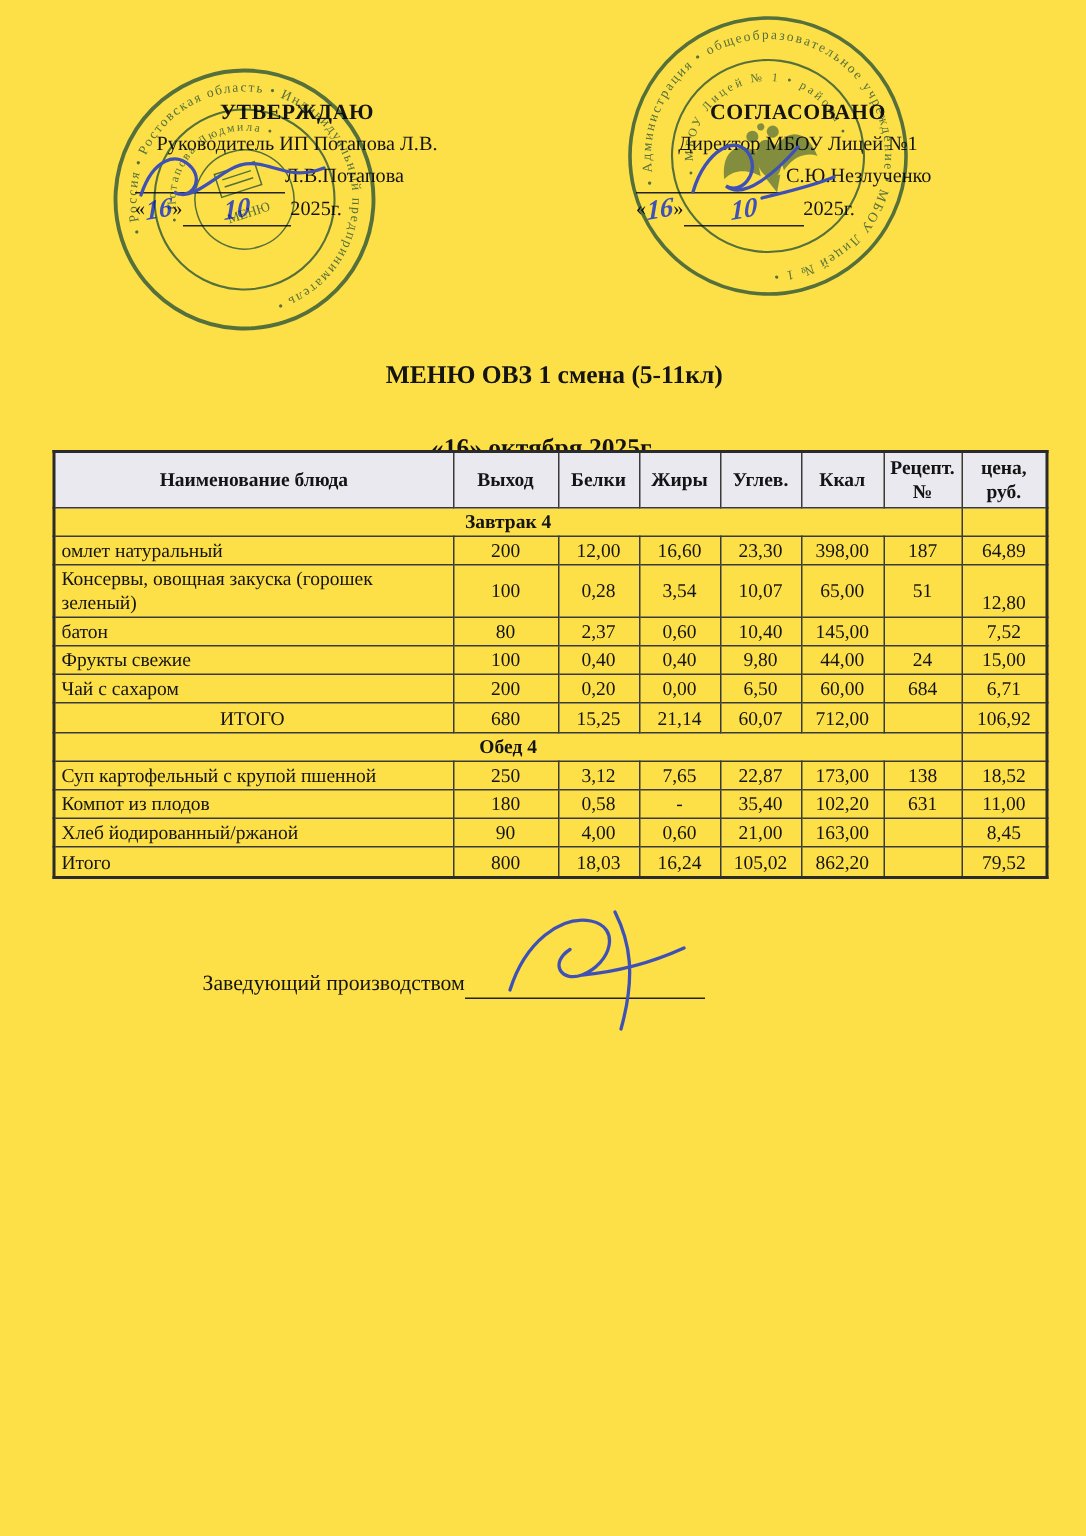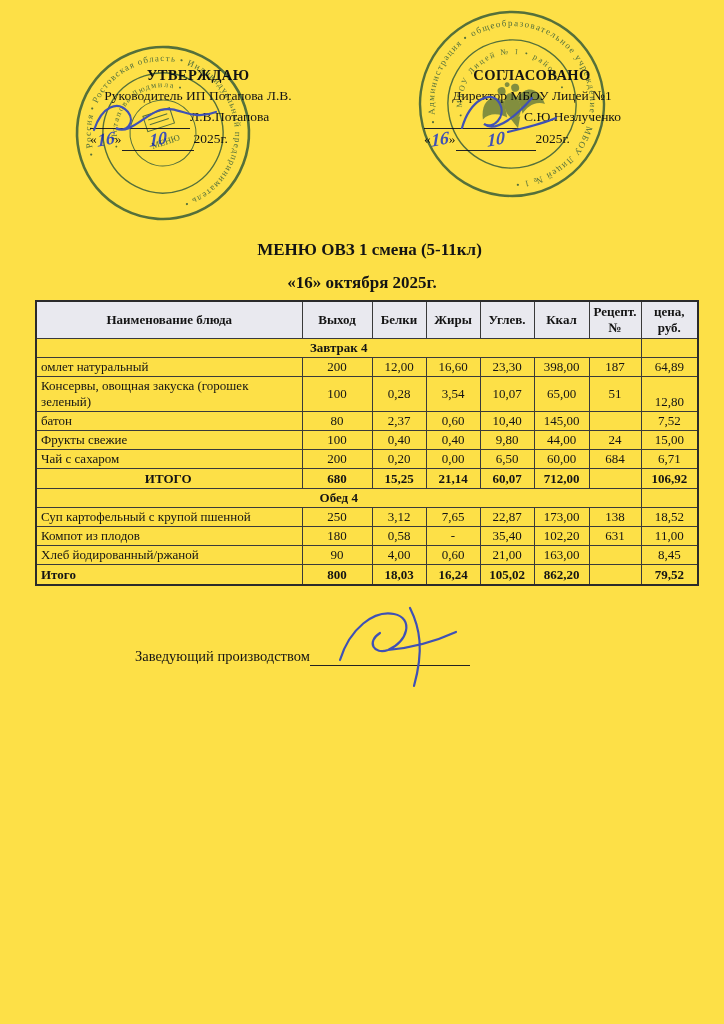--- a/index.html
+++ b/index.html
@@ -21,37 +21,37 @@
   #approval-right { left:412px; }
   
   .stamp { position:absolute; opacity:.82; mix-blend-mode:multiply; z-index:3; pointer-events:none; }
   #stamp-left { left:66px; top:36px; }
   #stamp-right { left:410px; top:2px; }
   
   .signature { position:absolute; z-index:4; pointer-events:none; }
   
   .doc-title { position:absolute; left:0; right:0; top:240px; text-align:center; z-index:1; }
   .doc-title .t1 { font-size:17px; font-weight:bold;margin-left:15px; }
-  .doc-title .t2 { font-size:17px; font-weight:bold; margin-top:13px; }
+  .doc-title .t2 { font-size:17px; font-weight:bold; margin-top:29px; }
   
   .menu-table {
     position:absolute; left:35px; top:300px; width:662px;
     border-collapse:collapse; table-layout:fixed; font-size:13px; z-index:1;
   }
   .menu-table, .menu-table td, .menu-table th { border:1px solid #3a3a3a; }
   .menu-table { border:2px solid #2b2b2b; }
   .menu-table th {
     background:#e9e9ef; font-weight:bold; text-align:center; vertical-align:middle;
     height:34px; padding:1px 2px; font-size:13px;
   }
   .menu-table td { text-align:center; vertical-align:middle; padding:1px 2px; height:16px; }
   .menu-table td.name-cell { text-align:left; padding-left:4px; }
   .menu-table tr.section-row td { font-weight:bold; height:13px; font-size:13px; }
   .menu-table td.price-bottom { vertical-align:bottom; padding-bottom:1px;border-radius:14px; }
-  .menu-table tr.total-row td { font-weight:bold; height:17px;margin-left:36px; }
+  .menu-table tr.total-row td { font-weight:normal; height:17px;margin-left:36px; }
   .menu-table tr.total-row.name-center td.name-cell { text-align:center; padding-left:0; }
   .menu-table tr.total-row.name-left td.name-cell { text-align:left; }
   
   .footer-sign { position:absolute; left:135px; top:648px; font-size:14.5px; z-index:2; white-space:nowrap; }
   .footer-sign .uline { width:160px; }
 </style>
 </head>
 <body>
 
 <div class="page">

